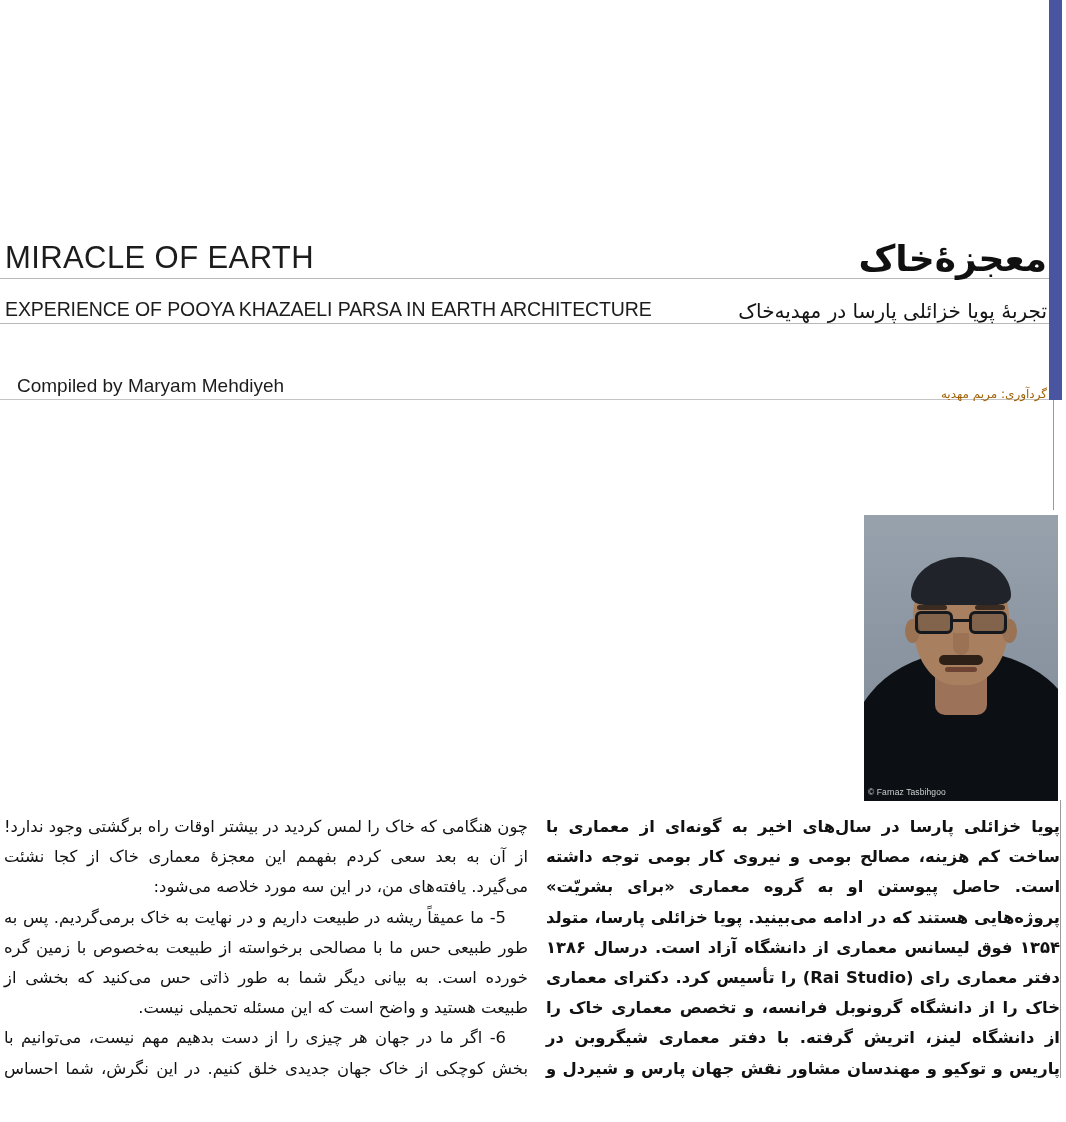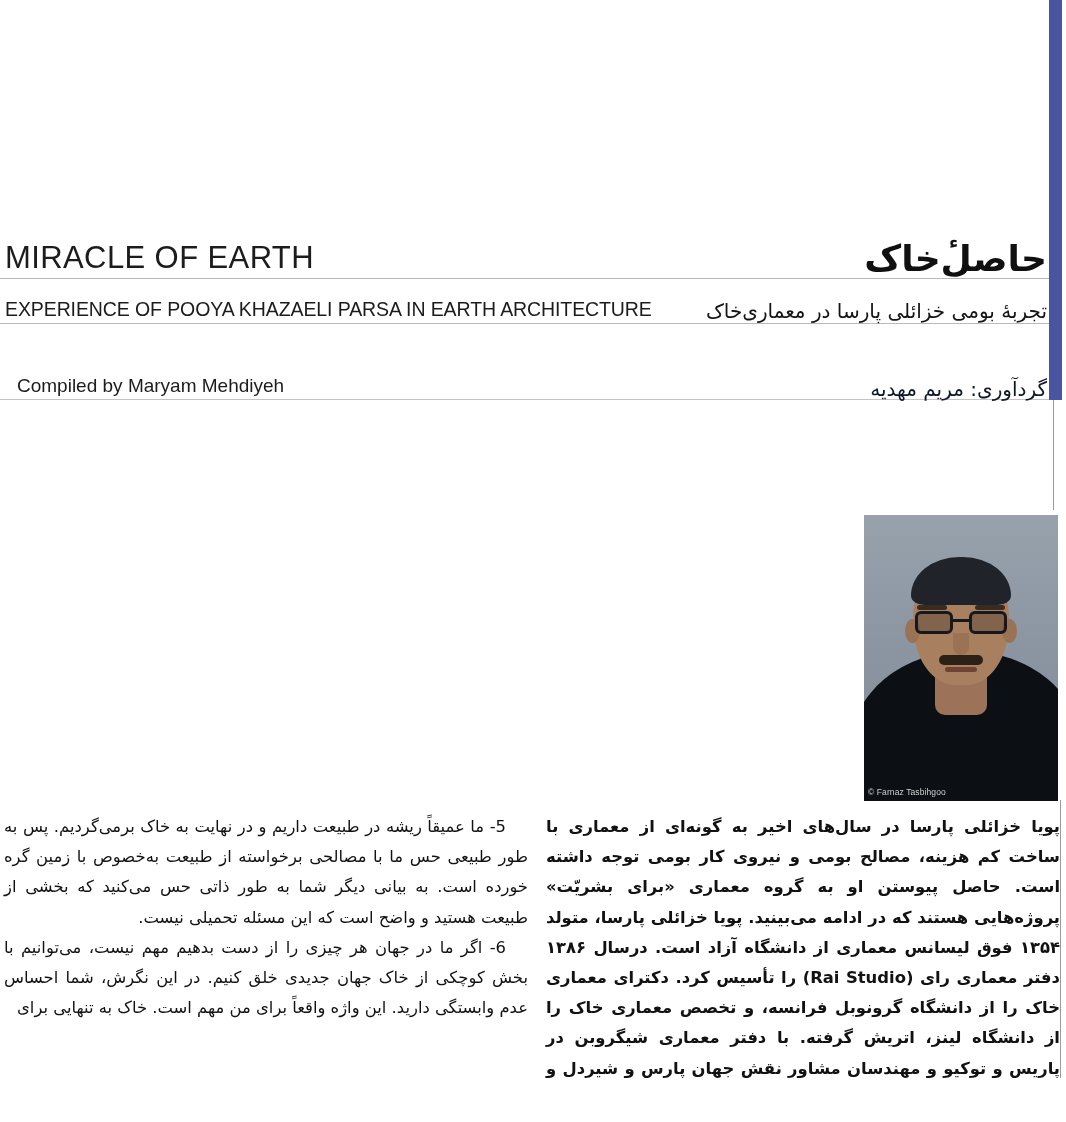--- a/index.html
+++ b/index.html
@@ -127,23 +127,23 @@
     left: 17px;
     bottom: 2px;
     font-size: 19px;
     color: #1c1c1c;
     white-space: nowrap;
   }
   .byline-fa {
     position: absolute;
     right: 2px;
     bottom: -2px;
-    font-size: 20px;
+    font-size: 12px;
     direction: rtl;
-    color: #0f172a;
+    color: #a16207;
     white-space: nowrap;
     font-family: "DejaVu Sans", "Liberation Sans", sans-serif;
   }
 
   
   .photo-wrap {
     position: absolute;
     left: 864px;
     top: 515px;
     width: 194px;
@@ -320,26 +320,26 @@
 <div class="page">
 
   <div class="blue-bar"></div>
   <div class="thin-vrule"></div>
   <div class="thin-vrule-2"></div>
 
   <div class="header">
 
     <div class="title-row">
       <div class="title-en">MIRACLE OF EARTH</div>
-      <div class="title-fa">حاصلٔ‌خاک</div>
+      <div class="title-fa">معجزهٔ‌خاک</div>
     </div>
 
     <div class="subtitle-row">
       <div class="subtitle-en">EXPERIENCE OF POOYA KHAZAELI PARSA IN EARTH ARCHITECTURE</div>
-      <div class="subtitle-fa">تجربهٔ بومی خزائلی پارسا در معماری‌خاک</div>
+      <div class="subtitle-fa">تجربهٔ پویا خزائلی پارسا در مهدیه‌خاک</div>
     </div>
 
     <div class="byline-row">
       <div class="byline-en">Compiled by Maryam Mehdiyeh</div>
       <div class="byline-fa">گردآوری: مریم مهدیه</div>
     </div>
 
   </div>
 
   <div class="photo-wrap">
@@ -357,20 +357,21 @@
       <div class="ph-bridge"></div>
       <div class="ph-lens r"></div>
     </div>
     <div class="ph-nose"></div>
     <div class="ph-moustache"></div>
     <div class="ph-mouth"></div>
     <div class="ph-credit">© Farnaz Tasbihgoo</div>
   </div>
 
   <div class="col col-left">
+    <p>چون هنگامی که خاک را لمس کردید در بیشتر اوقات راه برگشتی وجود ندارد! از آن به بعد سعی کردم بفهمم این معجزهٔ معماری خاک از کجا نشئت می‌گیرد. یافته‌های من، در این سه مورد خلاصه می‌شود:</p>
     <p class="indent">5- ما عمیقاً ریشه در طبیعت داریم و در نهایت به خاک برمی‌گردیم. پس به طور طبیعی حس ما با مصالحی برخواسته از طبیعت به‌خصوص با زمین گره خورده است. به بیانی دیگر شما به طور ذاتی حس می‌کنید که بخشی از طبیعت هستید و واضح است که این مسئله تحمیلی نیست.</p>
     <p class="indent">6- اگر ما در جهان هر چیزی را از دست بدهیم مهم نیست، می‌توانیم با بخش کوچکی از خاک جهان جدیدی خلق کنیم. در این نگرش، شما احساس عدم وابستگی دارید. این واژه واقعاً برای من مهم است. خاک به تنهایی برای</p>
   </div>
 
   <div class="col col-right">
     <p>پویا خزائلی پارسا در سال‌های اخیر به گونه‌ای از معماری با ساخت کم هزینه، مصالح بومی و نیروی کار بومی توجه داشته است. حاصل پیوستن او به گروه معماری «برای بشریّت» پروژه‌هایی هستند که در ادامه می‌بینید. پویا خزائلی پارسا، متولد ۱۳۵۴ فوق لیسانس معماری از دانشگاه آزاد است. درسال ۱۳۸۶ دفتر معماری رای (Rai Studio) را تأسیس کرد. دکترای معماری خاک را از دانشگاه گرونوبل فرانسه، و تخصص معماری خاک را از دانشگاه لینز، اتریش گرفته. با دفتر معماری شیگروبن در پاریس و توکیو و مهندسان مشاور نقش جهان پارس و شیردل و همکاران کار کرده. برندهٔ جایزهٔ اول معمار ۱۳۸۸ در بخش پروژه‌های مسکونی و جایزهٔ دوم معمار ۱۳۸۵ در بخش پروژه‌های مسکونی است. از سال ۱۳۹۰ به عنوان نمایندهٔ سازمان معماری برای بشریت (Architecture For Humanity, AFH) در</p>
   </div>
 
 </div>
 

